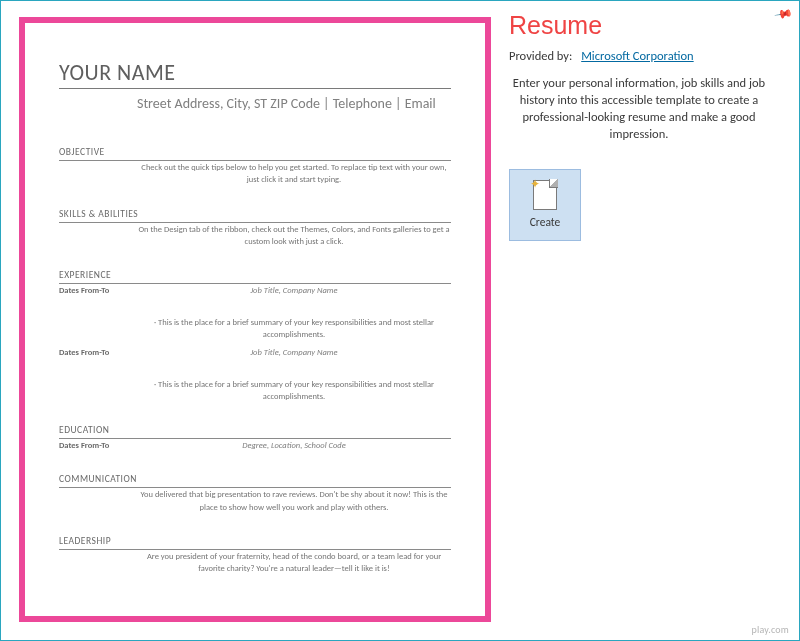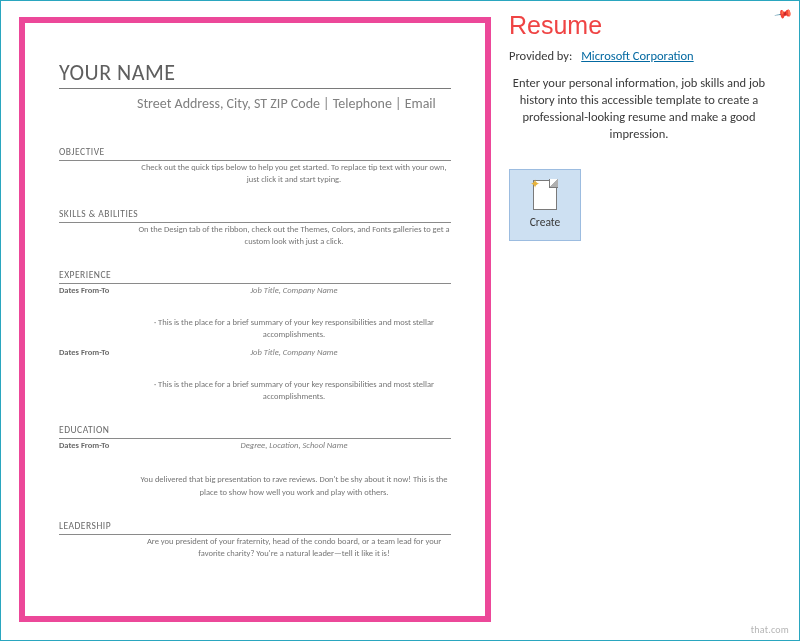--- a/index.html
+++ b/index.html
@@ -182,25 +182,26 @@
           <div><span class="ital">Job Title,  Company Name</span></div>
           <div class="sub">· This is the place for a brief summary of your key responsibilities and most stellar accomplishments.</div>
         </div>
       </div>
     </div>
 
     <div class="section">
       <div class="sect-heading">EDUCATION</div>
       <div class="sect-row">
         <div class="sect-side">Dates From-To</div>
-        <div class="sect-body"><span class="ital">Degree,  Location,  School Name</span></div>
-      </div>
-    </div>
-
-    <div class="section">
+        <div class="sect-body"><span class="ital">Degree,  Location,  School Code</span></div>
+      </div>
+    </div>
+
+    <div class="section">
+      <div class="sect-heading">COMMUNICATION</div>
       <div class="sect-row">
         <div class="sect-side"></div>
         <div class="sect-body">You delivered that big presentation to rave reviews. Don't be shy about it now! This is the place to show how well you work and play with others.</div>
       </div>
     </div>
 
     <div class="section" style="margin-bottom:0">
       <div class="sect-heading">LEADERSHIP</div>
       <div class="sect-row">
         <div class="sect-side"></div>
@@ -226,13 +227,13 @@
   <div class="create-btn">
     <div class="doc-icon">
       <div class="sheet"></div>
       <div class="fold"></div>
       <div class="star">✦</div>
     </div>
     <span>Create</span>
   </div>
 </div>
 
-<div class="watermark">that.com</div>
+<div class="watermark">play.com</div>
 
 </body></html>

